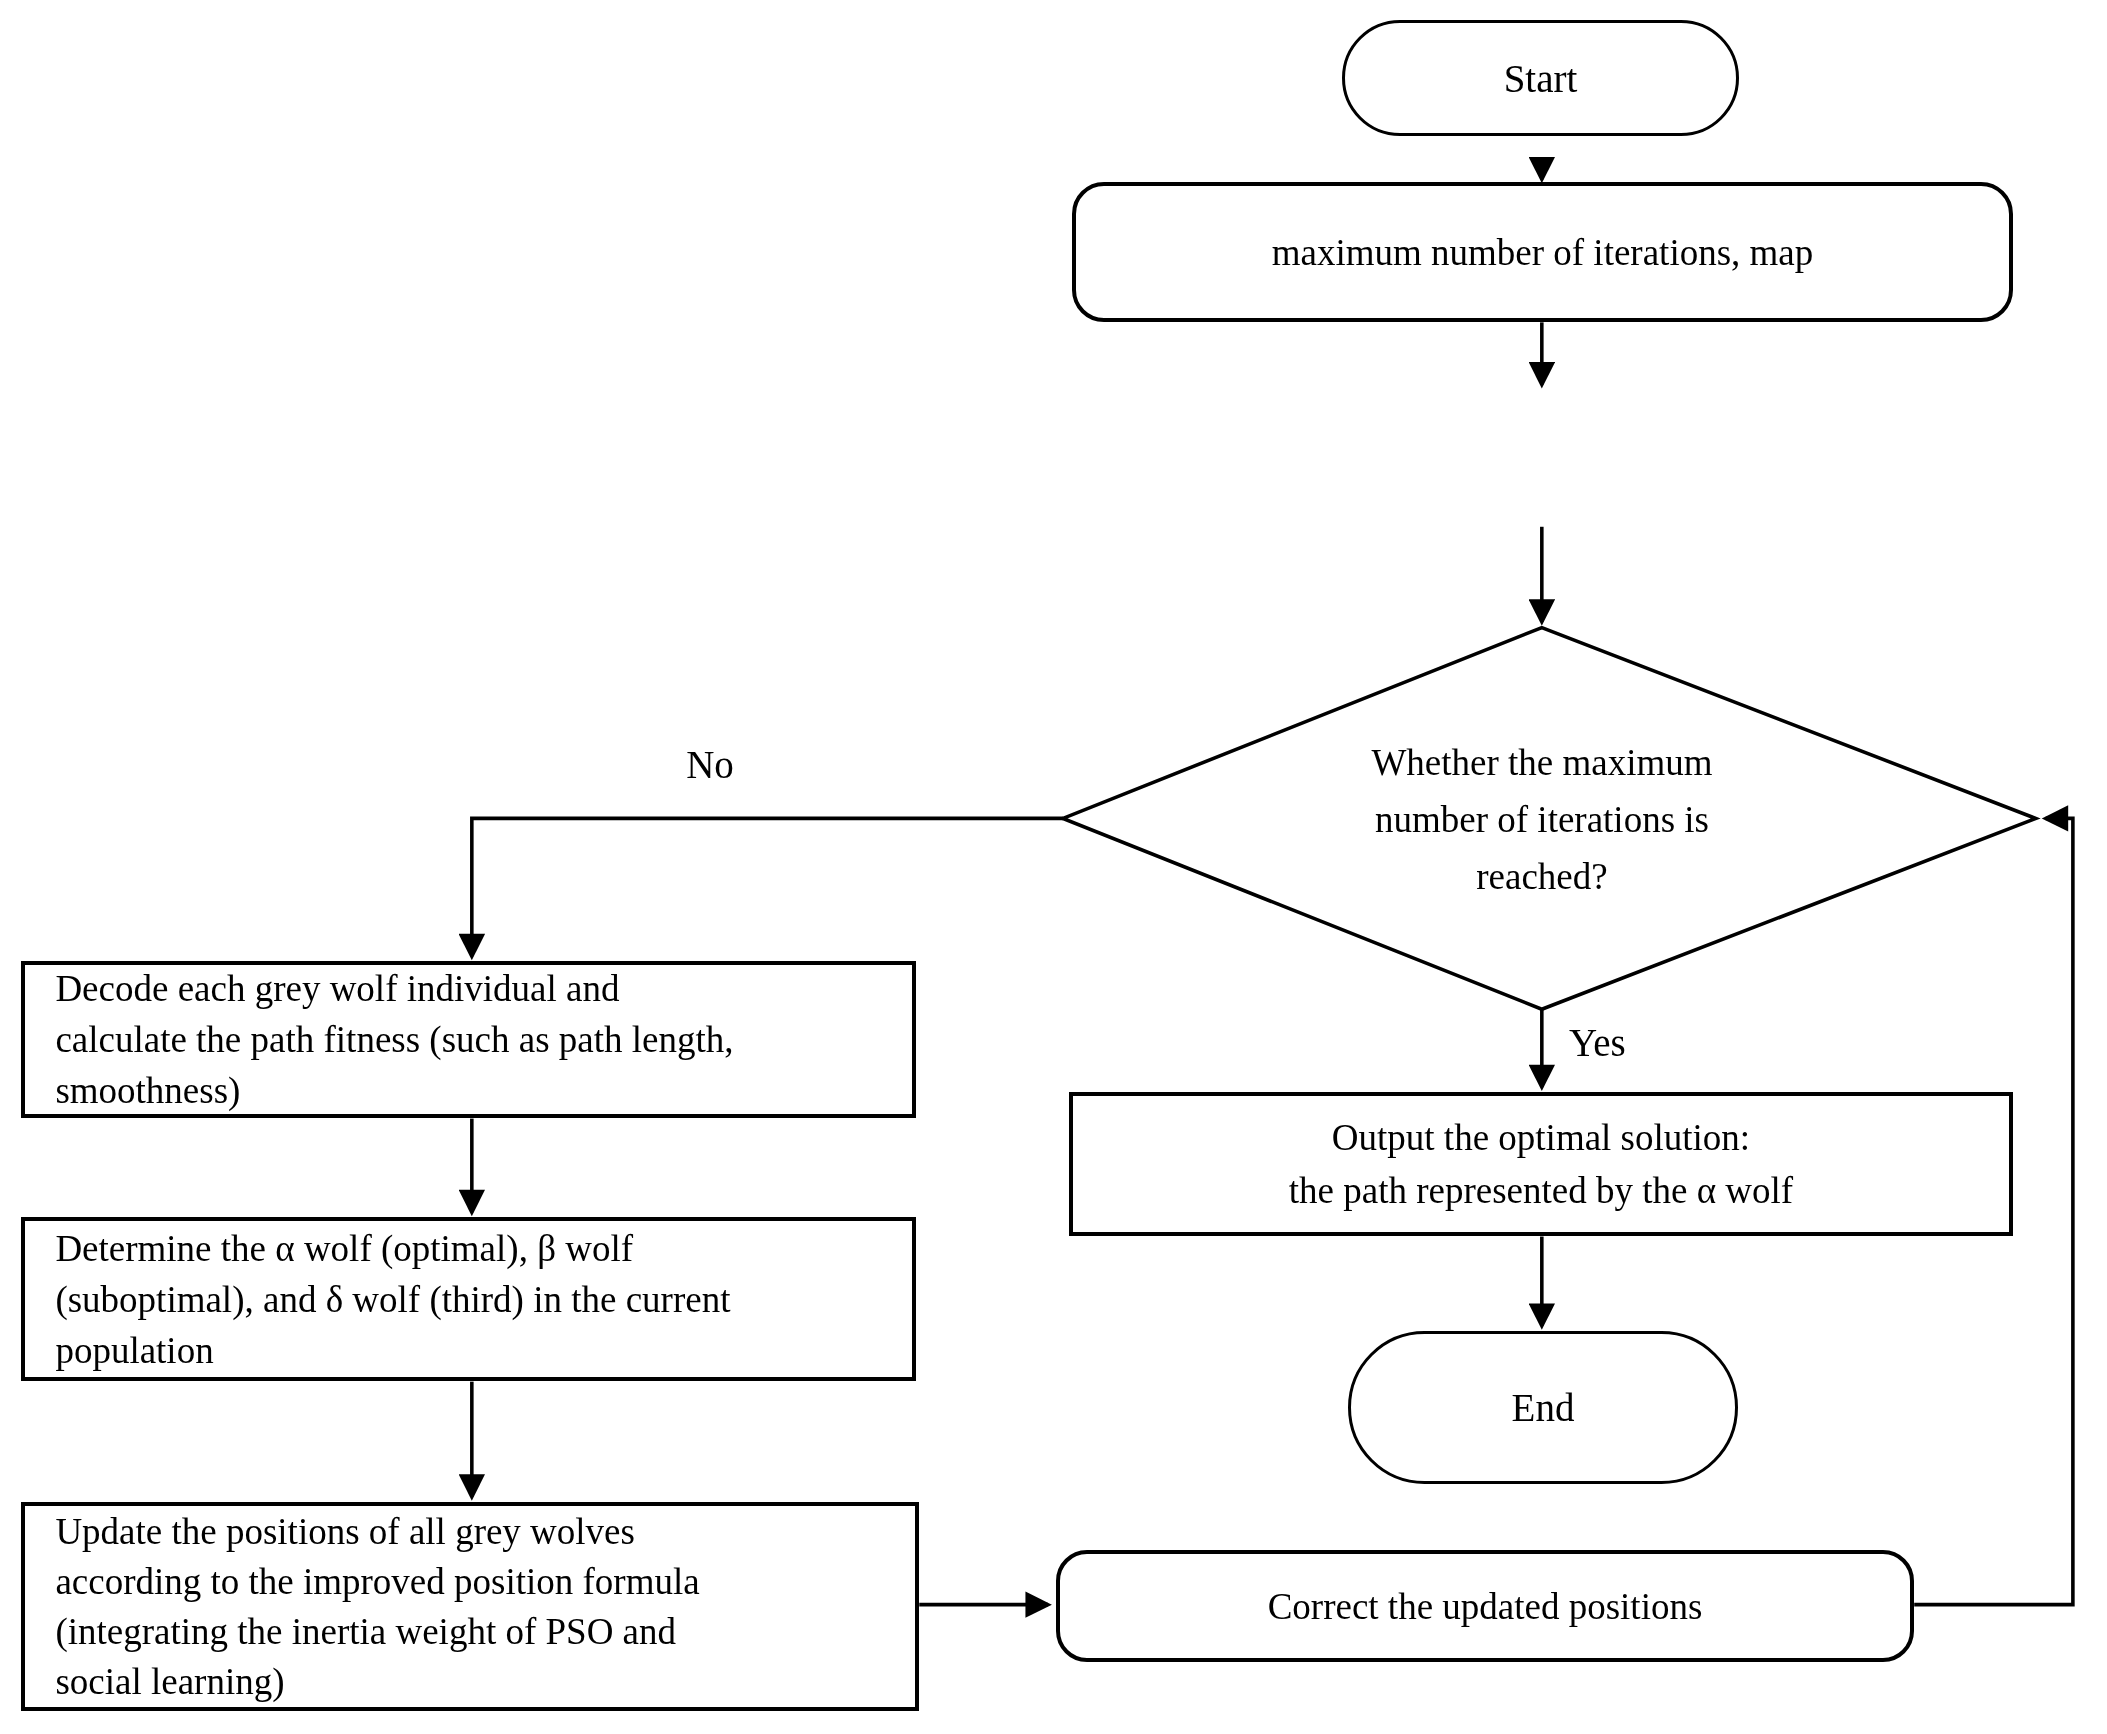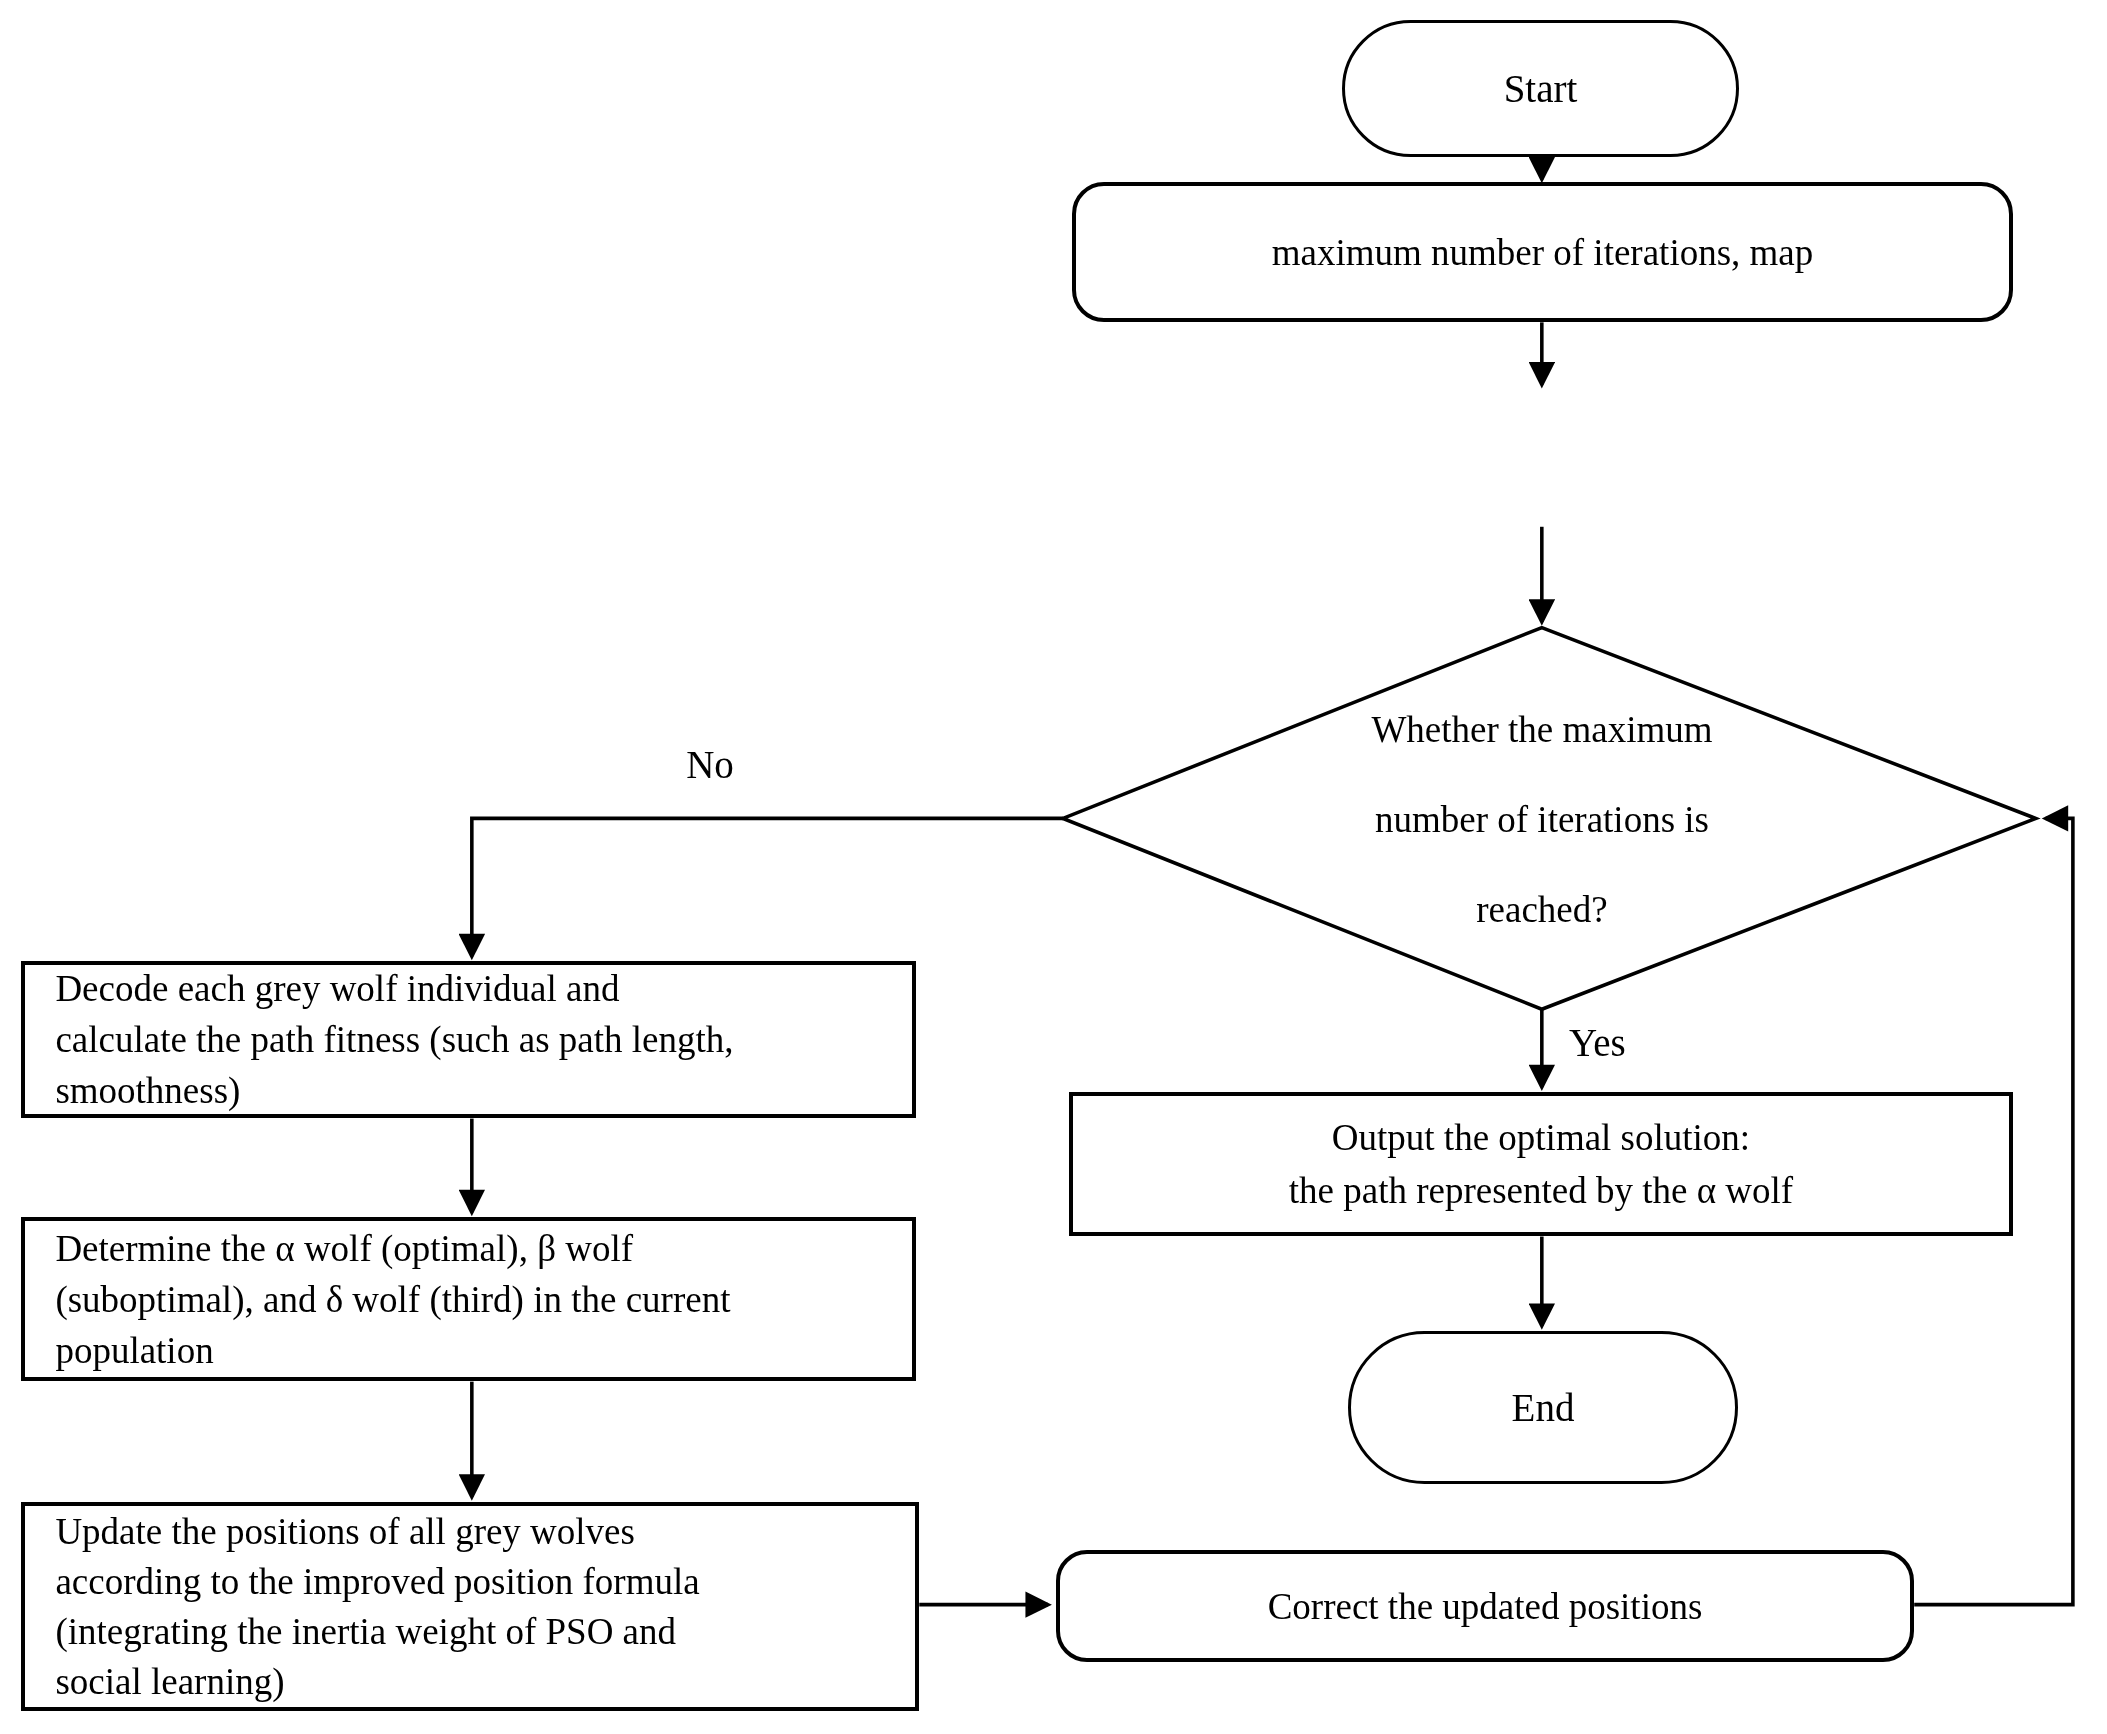--- a/index.html
+++ b/index.html
@@ -45,33 +45,32 @@
     position: absolute;
     background: transparent;
     border: none;
     display: flex;
     flex-direction: column;
     justify-content: center;
     align-items: center;
     text-align: center;
     font-size: 37px;
     line-height: 57px;
-    gap: 33px;
   }
   .edge-label {
     position: absolute;
     font-size: 39px;
     line-height: 43px;
     white-space: nowrap;
   }
   #label-no  { left: 610px;  top: 743px; width: 200px; text-align: center; }
   #label-yes { left: 1569px; top: 1021px; width: 214px; text-align: left; }
 
   
-  #node-start     { left: 1342px; top: 20px;   width: 397px;  height: 137px; }
+  #node-start     { left: 1342px; top: 20px;   width: 397px;  height: 116px; }
   #node-params    { left: 1072px; top: 182px;  width: 941px; height: 140px; border-radius: 32px; }
   #node-init      { left: 1072px; top: 388px;  width: 941px; height: 139px; }
   #decision-text  { left: 1292px; top: 733px; width: 500px;  height: 172px; }
   #node-decode    { left: 21.4px;   top: 961px; width: 895px; height: 157px; line-height: 51px; }
   #node-determine { left: 21.4px;   top: 1217px; width: 895px; height: 164px; line-height: 51px; }
   #node-update    { left: 21.4px;   top: 1502px; width: 898px; height: 209px; line-height: 50px; }
   #node-correct   { left: 1056px; top: 1550px; width: 858px; height: 112px; border-radius: 31px; }
   #node-output    { left: 1069px; top: 1092px; width: 944px; height: 144px; }
   #node-end       { left: 1348px; top: 1331px; width: 390px;  height: 153px; }
 </style>

